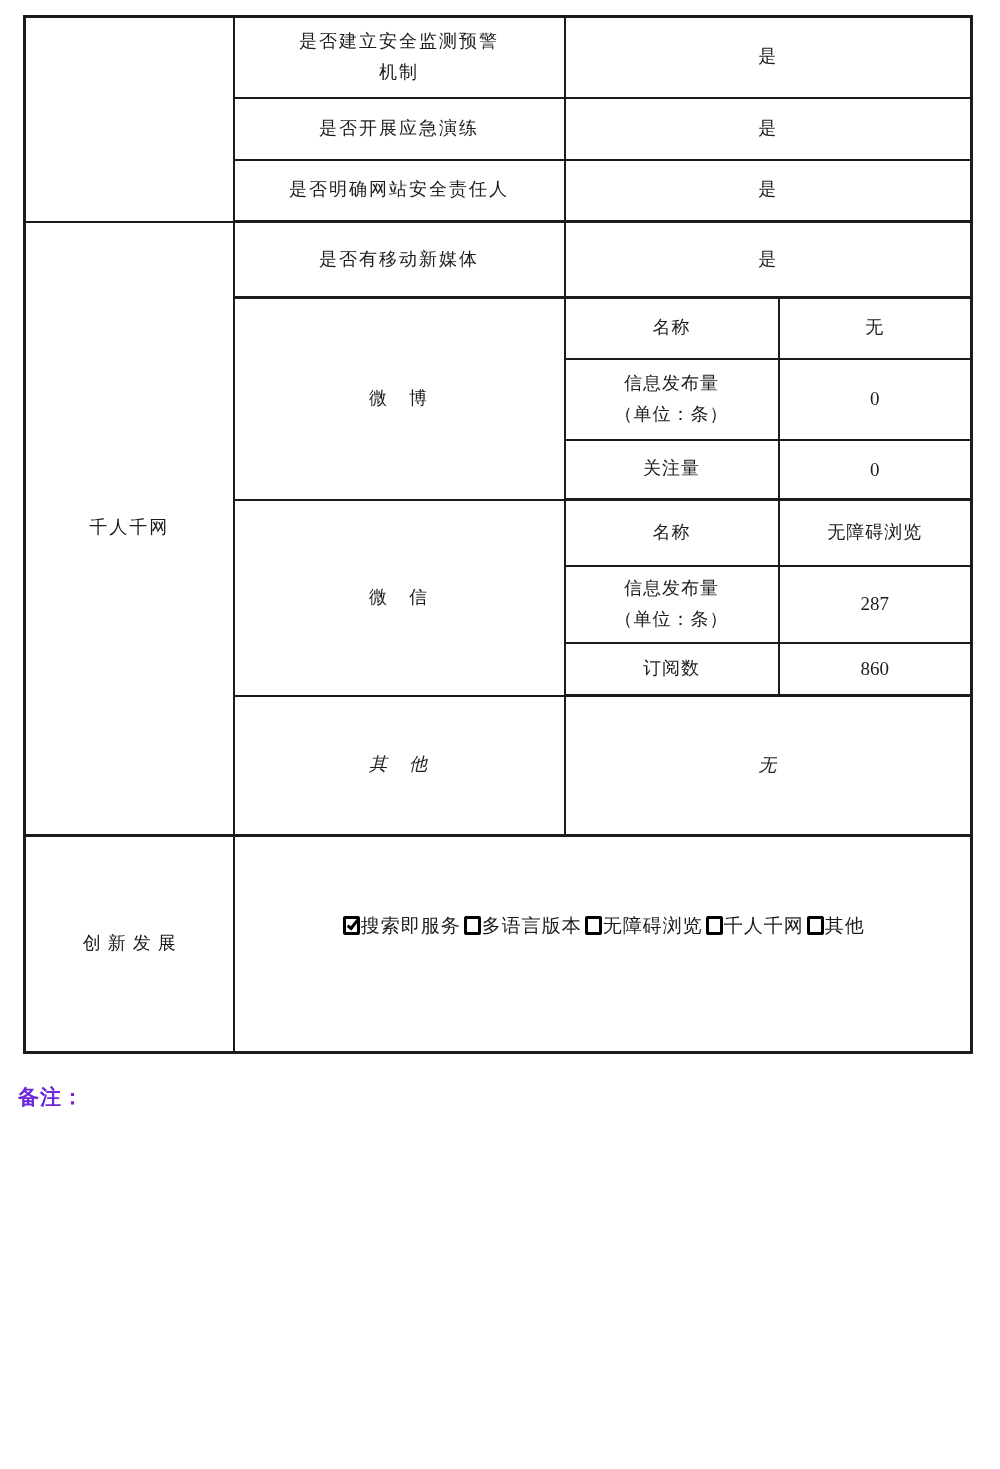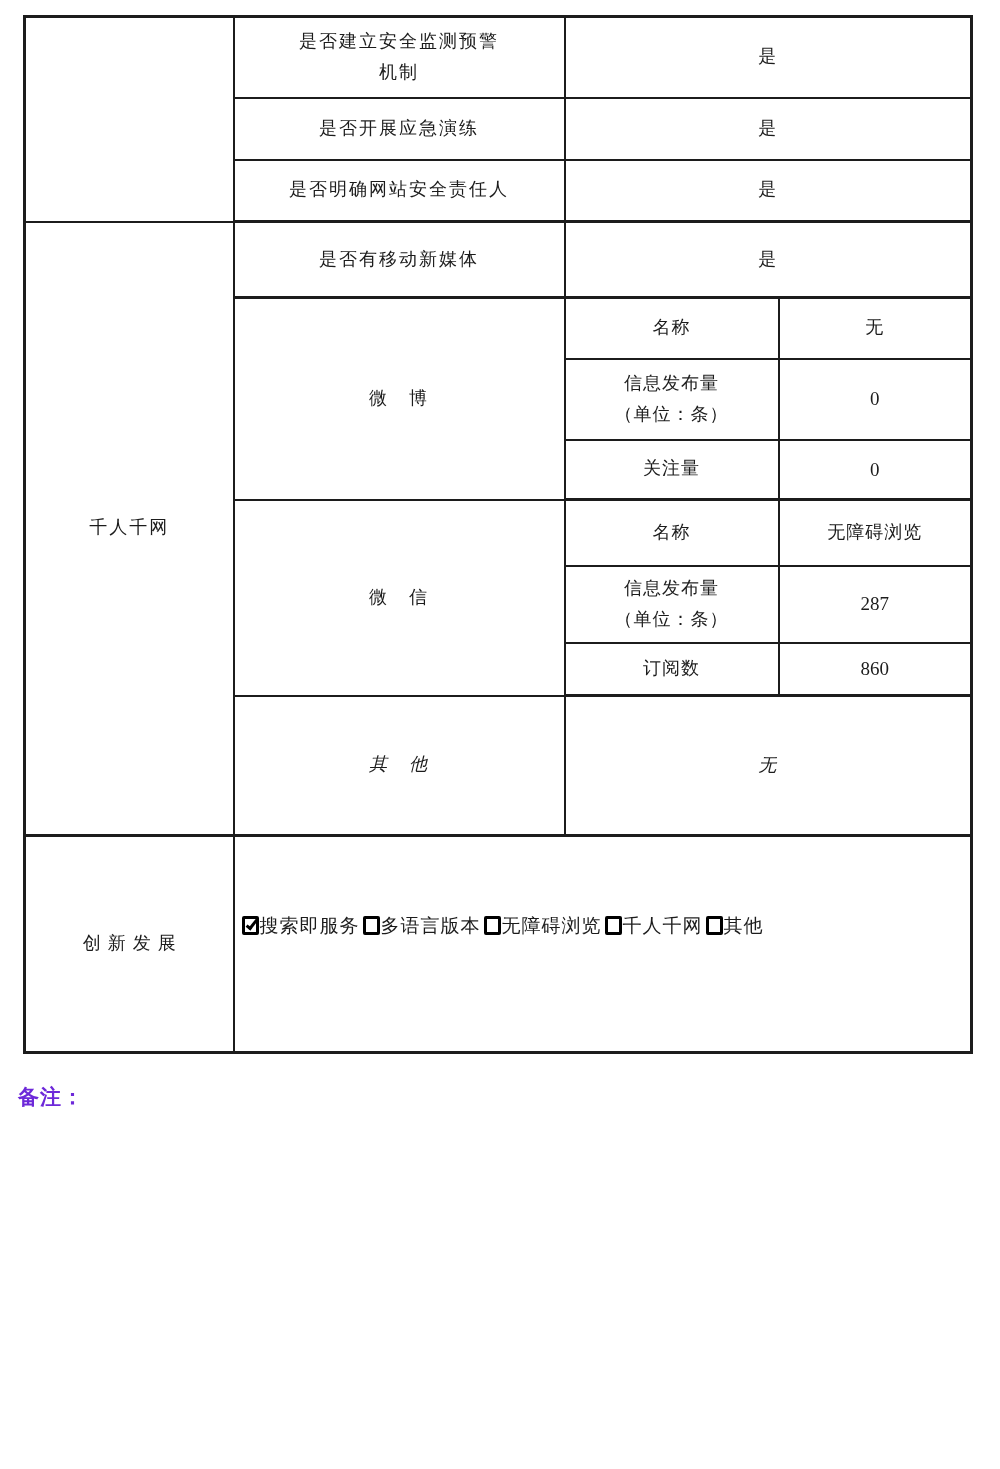--- a/index.html
+++ b/index.html
@@ -35,21 +35,21 @@
   tr.group-end td { border-bottom-width: 3px; }
   .h81 { height: 81px; }  .h49 { height: 62px; }  .h76 { height: 76px; }
   .h61 { height: 61px; }  .h81b { height: 81px; } .h60 { height: 60px; }
   .h66 { height: 66px; }  .h77 { height: 77px; }  .h53 { height: 53px; }
   .h140 { height: 140px; font-style: italic; } .h217 { height: 217px; }
   .label-cell { letter-spacing: 2px; margin-top: 20px; }
   .num { font-size: 19px; letter-spacing: 0; }
   .two-line div { line-height: 1.75; }
   .spaced-label span { letter-spacing: 7px; margin-right: -7px; }
   .innovation-content {
-    text-align: left;
+    text-align: center;
     transform: translateY(-18px);
     white-space: nowrap;
     font-size: 19px;
     letter-spacing: 1px;
   }
   .checkbox {
     display: inline-block;
     width: 17px;
     height: 19px;
     border: 3px solid #000;

